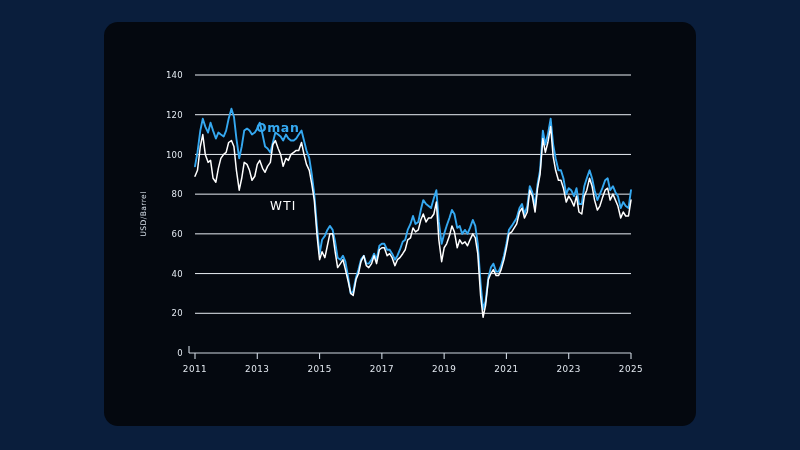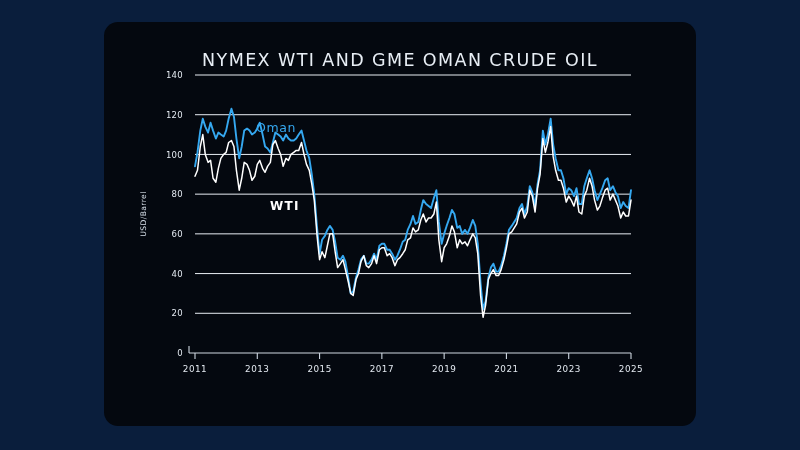--- a/index.html
+++ b/index.html
@@ -47,42 +47,41 @@
     text-anchor:middle; letter-spacing:0.4px;
   }
   .gridline { stroke:#e9eef4; stroke-width:1; }
   .axisline { stroke:#cfd8e2; stroke-width:1.1; }
   .tickmark { stroke:#cfd8e2; stroke-width:1.1; }
 
   .series-oman { fill:none; stroke:#35a8f0; stroke-width:1.9; stroke-linejoin:round; stroke-linecap:round; }
   .series-wti  { fill:none; stroke:#ffffff; stroke-width:1.5; stroke-linejoin:round; stroke-linecap:round; }
 
   .lbl-oman {
-    position:absolute; color:#35a8f0; font-size:12.5px; font-weight:normal;
+    position:absolute; color:#35a8f0; font-size:12.5px; font-weight:bold;
     letter-spacing:0.6px; left:152px; top:98px;
   }
   .lbl-wti {
-    position:absolute; color:#ffffff; font-size:12px; font-weight:bold;
+    position:absolute; color:#ffffff; font-size:12px; font-weight:normal;
     letter-spacing:1.3px; left:166px; top:177px;
   }
 
   #footer {
     position:absolute; left:0; bottom:20px; width:592px; text-align:center;
     color:#2f9e5e; font-size:8.6px; letter-spacing:0.75px; line-height:1.45;
   }
   #footer div { white-space:nowrap; }
 </style>
 </head>
 <body>
 
 <div id="root">
 
   <div id="panel">
 
-    <div id="chart-title">NYMEX WTI AND GME OMAN CRUDE OIL</div>
 
     <div id="plot-wrap">
       <svg id="plot" width="592" height="404">
           <text x="79" y="334.1" class="ylabel-txt">0</text>
           <line x1="91" y1="291.2857142857143" x2="527" y2="291.2857142857143" class="gridline"></line>
           <text x="79" y="294.3857142857143" class="ylabel-txt">20</text>
           <line x1="91" y1="251.57142857142856" x2="527" y2="251.57142857142856" class="gridline"></line>
           <text x="79" y="254.67142857142855" class="ylabel-txt">40</text>
           <line x1="91" y1="211.85714285714286" x2="527" y2="211.85714285714286" class="gridline"></line>
           <text x="79" y="214.95714285714286" class="ylabel-txt">60</text>

